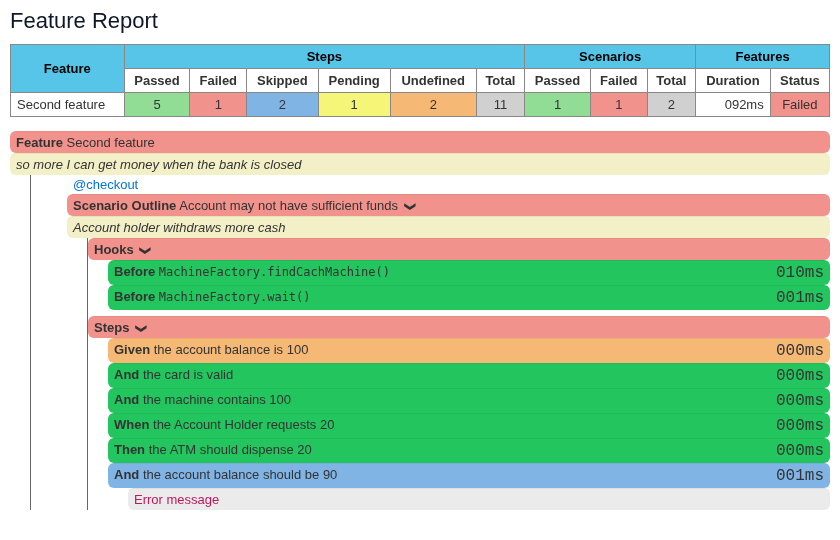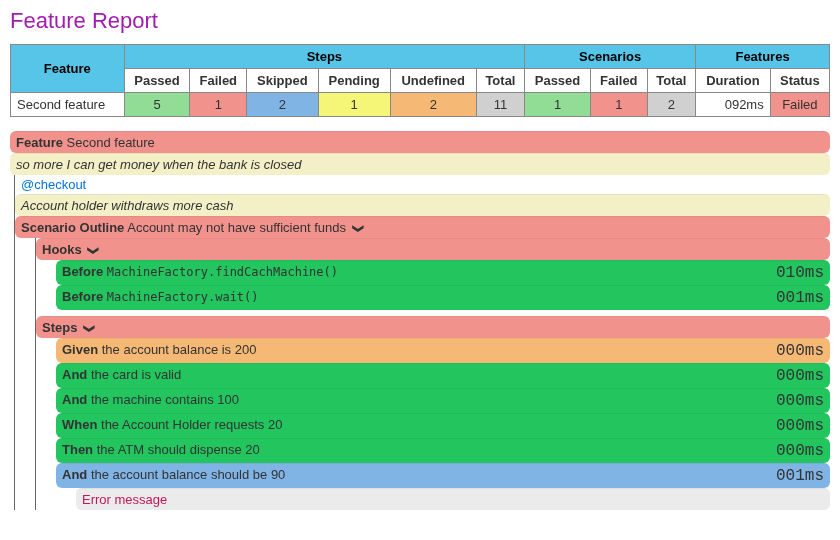--- a/index.html
+++ b/index.html
@@ -7,21 +7,21 @@
     font-family: Arial, Helvetica, sans-serif;
     font-size: 13px;
     color: #333;
     margin: 8px 10px;
     background: #fff;
   }
   h2.title {
     font-weight: normal;
     font-size: 22px;
     margin: 0 0 10px 0;
-    color: #a21caf;
+    color: #0f172a;
   }
 
   
   table.summary {
     border-collapse: collapse;
     width: 100%;
     margin-bottom: 14px;
   }
   table.summary th, table.summary td {
     border: 1px solid #888;
@@ -53,21 +53,21 @@
     border-radius: 6px;
   }
   .bar .kw { font-weight: bold; }
   .bar.red    { background: #f2928c; }
   .bar.beige  { background: #f3f0c7; font-style: italic; }
   .bar.green  { background: #22c55e; }
   .bar.orange { background: #f5b975; }
   .bar.blueL  { background: #80b4e5; }
   .bar.greyL  { background: #ebebeb; }
 
-  .indent1 { margin-left: 4px; border-left: 1px solid #666; }
+  .indent1 { margin-left: 20px; border-left: 1px solid #666; padding-left: 36px; }
   .indent2 { margin-left: 20px; border-left: 1px solid #666; }
   .indent3 { margin-left: 20px; }
 
   .tag { color: #0074d9; padding: 2px 6px; }
   .mono { font-family: Consolas, Menlo, monospace; font-size: 12px; }
   .right { float: right; font-family: Liberation Mono, monospace; font-size: 16px; }
   .step-row::after { content:""; display:block; clear:both; }
 
   .chev::after {
     content: "❯";
@@ -126,43 +126,43 @@
 
 <div>
   <div class="bar red">
     <span class="kw">Feature</span>
     <span>Second feature</span>
   </div>
   <div class="bar beige">so more I can get money when the bank is closed</div>
 
   <div class="indent1">
     <div class="tag">@checkout</div>
-    <div class="bar beige">Account holder withdraws more cash</div>
     <div class="bar red">
       <span class="kw">Scenario Outline</span>
       <span>Account may not have sufficient funds</span>
       <span class="chev"></span>
     </div>
+    <div class="bar beige">Account holder withdraws more cash</div>
 
     <div class="indent2">
       <div class="bar red">
         <span class="kw">Hooks</span>
         <span class="chev"></span>
       </div>
       <div class="indent3" id="hooks-container">
           <div class="bar green step-row"><span class="kw">Before</span> <span class="mono">MachineFactory.findCachMachine()</span><span class="right">010ms</span></div>
           <div class="bar green step-row"><span class="kw">Before</span> <span class="mono">MachineFactory.wait()</span><span class="right">001ms</span></div>
         </div>
 
       <div class="bar red" style="margin-top:6px">
         <span class="kw">Steps</span>
         <span class="chev"></span>
       </div>
       <div class="indent3" id="steps-container">
-          <div class="bar orange step-row"><span class="kw">Given</span> <span>the account balance is 200</span><span class="right">000ms</span></div>
+          <div class="bar orange step-row"><span class="kw">Given</span> <span>the account balance is 100</span><span class="right">000ms</span></div>
           <div class="bar green step-row"><span class="kw">And</span> <span>the card is valid</span><span class="right">000ms</span></div>
           <div class="bar green step-row"><span class="kw">And</span> <span>the machine contains 100</span><span class="right">000ms</span></div>
           <div class="bar green step-row"><span class="kw">When</span> <span>the Account Holder requests 20</span><span class="right">000ms</span></div>
           <div class="bar green step-row"><span class="kw">Then</span> <span>the ATM should dispense 20</span><span class="right">000ms</span></div>
           <div class="bar blueL step-row"><span class="kw">And</span> <span>the account balance should be 90</span><span class="right">001ms</span></div>
           <div class="bar greyL" style="margin-left: 20px;">
             <a class="errlink" style="padding:0">Error message</a>
           </div>
         </div>
     </div>

